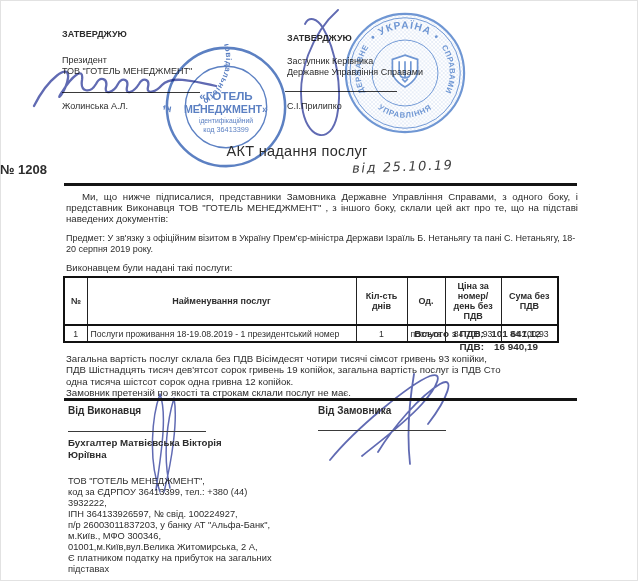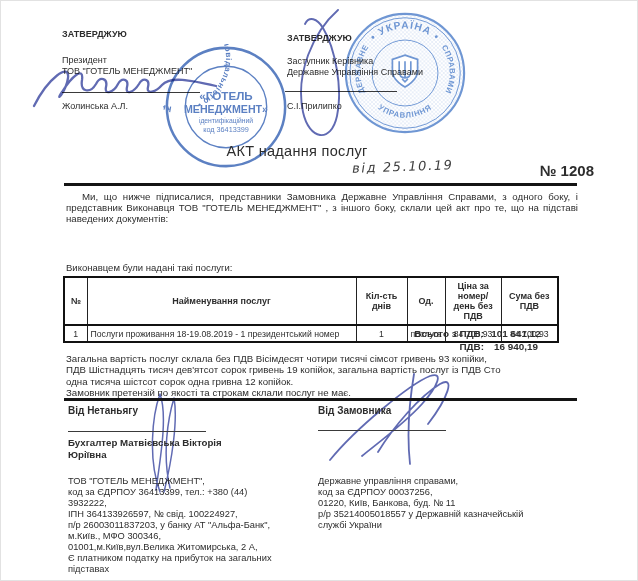--- a/index.html
+++ b/index.html
@@ -7,22 +7,22 @@
         font-family:"Liberation Sans",sans-serif;color:#2d2d2d;
         box-shadow:inset 0 0 0 1px #e2e2e2;}
   .abs{position:absolute;}
   .pre{white-space:pre-line;}
   .small{font-size:9px;line-height:10.8px;}
   .b{font-weight:bold;}
   .sigline{position:absolute;height:1.2px;background:#3a3a3a;}
   .rule{position:absolute;height:2.5px;background:#141414;}
   .doc-title{position:absolute;left:0;top:143px;width:594px;text-align:center;
              font-size:14.5px;font-weight:normal;letter-spacing:.3px;}
-  .doc-number{position:absolute;left:0;top:162px;width:594px;text-align:right;
-              font-size:15px;font-weight:bold;}
+  .doc-number{position:absolute;left:0;top:162px;width:594px;text-align:left;
+              font-size:13px;font-weight:bold;}
   .handwritten{position:absolute;left:352px;top:159px;font-size:13px;font-style:italic;
                color:#3e3e3e;letter-spacing:1.6px;transform:rotate(-2deg);
                font-family:"DejaVu Sans",sans-serif;}
   .intro{position:absolute;left:66px;top:191px;width:512px;font-size:9.7px;
          line-height:11.2px;text-align:justify;text-indent:16px;}
   .subject{position:absolute;left:66px;top:233px;width:518px;font-size:9px;line-height:10.8px;}
   .services-intro{position:absolute;left:66px;top:262px;font-size:9.5px;}
   table.services{position:absolute;left:63px;top:276px;border-collapse:collapse;
                  table-layout:fixed;border:2px solid #111;}
   .services th,.services td{border:1px solid #222;padding:1px 3px;overflow:hidden;}
@@ -124,20 +124,21 @@
     <path d="M8,90 C34,58 88,14 108,6 C122,1 116,16 100,34 C82,54 52,76 40,86 M56,82 C72,56 98,26 118,14 C134,5 126,28 106,54 M92,4 C88,28 84,58 88,94" stroke-width="1.8"></path>
   </svg>
 
   <div class="doc-title">АКТ надання послуг</div>
   <div class="doc-number">№ 1208</div>
   <div class="handwritten">від 25.10.19</div>
 
   <div class="rule" style="left:64px;top:183px;width:513px"></div>
 
   <div class="intro">Ми, що нижче підписалися, представники Замовника Державне Управління Справами, з одного боку, і представник Виконавця ТОВ "ГОТЕЛЬ МЕНЕДЖМЕНТ" , з іншого боку, склали цей акт про те, що на підставі наведених документів:</div>
+  <div class="subject">Предмет: У зв'язку з офіційним візитом в Україну Прем'єр-міністра Держави Ізраїль Б. Нетаньягу та пані С. Нетаньягу, 18-20 серпня 2019  року.</div>
   <div class="services-intro">Виконавцем були надані такі послуги:</div>
 
   <table class="services">
     <colgroup>
       <col style="width:23px">
         <col style="width:269px">
         <col style="width:51px">
       <col style="width:32px">
         <col style="width:56px">
         <col style="width:57px">
@@ -173,37 +174,32 @@
       <span class="lbl">ПДВ:</span>
       <span class="val">16 940,19</span>
     </div>
   </div>
 
   <div class="summary">Загальна вартість послуг склала без ПДВ Вісімдесят чотири тисячі сімсот гривень 93 копійки, ПДВ Шістнадцять тисяч дев'ятсот сорок гривень 19 копійок, загальна вартість послуг із ПДВ Сто одна тисяча шістсот сорок одна гривна 12 копійок.</div>
   <div class="no-claims">Замовник претензій по якості та строкам склали послуг не має.</div>
 
   <div class="rule" style="left:64px;top:398px;width:513px"></div>
 
-  <div class="party-title" style="left:68px">Від Нетаньягу</div>
+  <div class="party-title" style="left:68px">Від Виконавця</div>
   <div class="party-title" style="left:318px">Від Замовника</div>
 
   <div class="sigline" style="left:68px;top:431px;width:138px"></div>
   <div class="sigline" style="left:318px;top:430px;width:128px"></div>
 
   <div class="acct-name pre">Бухгалтер Матвієвська Вікторія
 Юріївна</div>
 
   <div class="details pre" style="left:68px;width:248px">ТОВ "ГОТЕЛЬ МЕНЕДЖМЕНТ",
 код за ЄДРПОУ 36413399, тел.: +380 (44)
 3932222,
 ІПН 364133926597, № свід. 100224927,
 п/р 26003011837203, у банку АТ "Альфа-Банк",
 м.Київ., МФО 300346,
 01001,м.Київ,вул.Велика Житомирська, 2 А,
 Є платником податку на прибуток на загальних
 підставах</div>
-  <div class="details pre" style="left:318px;width:255px">Державне управління справами,
-код за ЄДРПОУ 00037256,
-01220, Київ, Банкова, буд. № 11
-р/р 35214005018557 у Державній казначейській
-службі України</div>
 
 </div>
 
 </body></html>

